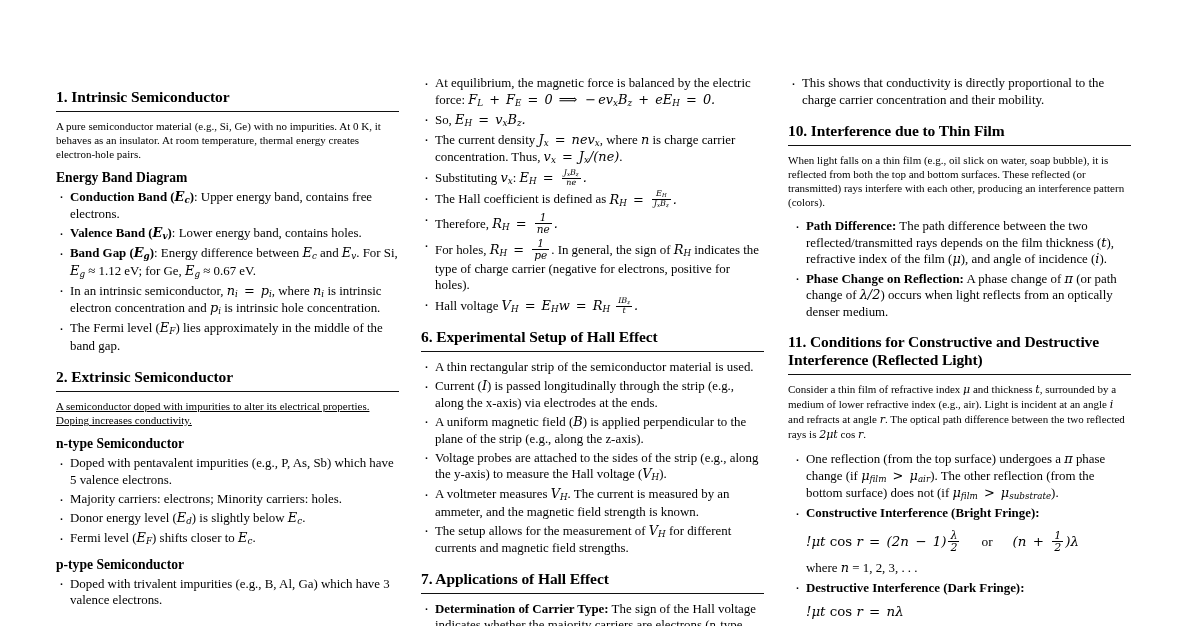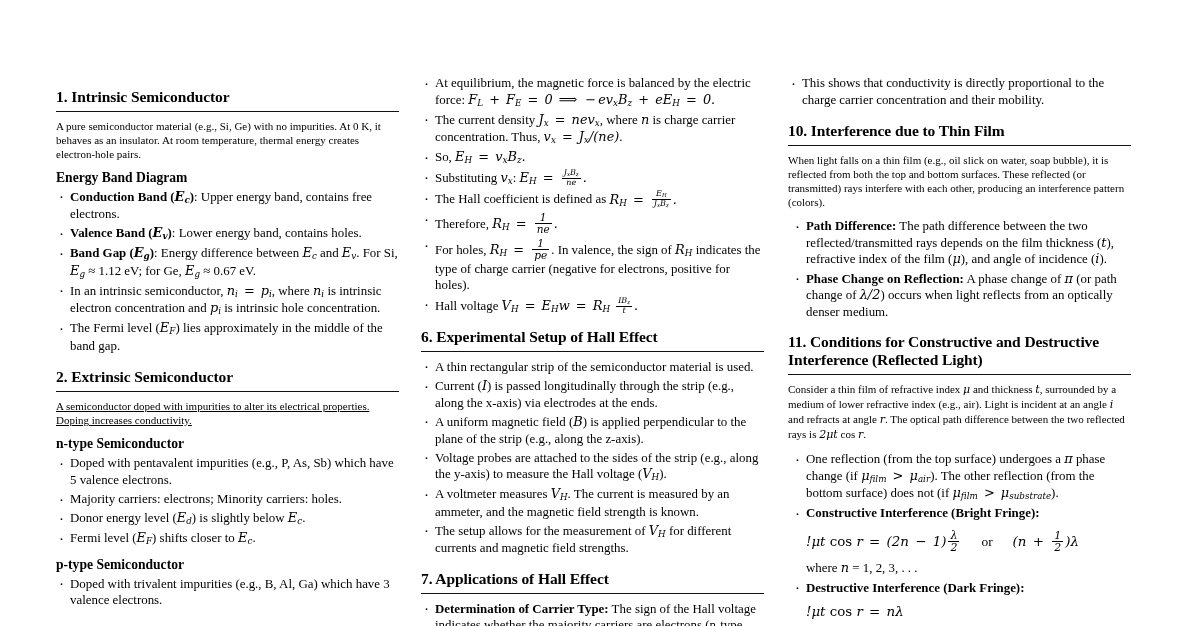--- a/index.html
+++ b/index.html
@@ -182,26 +182,26 @@
         <li>Doped with trivalent impurities (e.g., B, Al, Ga) which have 3 valence electrons.</li>
 
       </ul>
 
     </div>
 
     <div class="col col-2">
 
       <ul class="bullets">
         <li><span>At equilibrium, the magnetic force is balanced by the electric force: </span><span class="m">F<sub>L</sub> <span class="op">+</span> F<sub>E</sub> <span class="op">=</span> 0 <span class="op">⟹</span> <span class="op">−</span>ev<sub>x</sub>B<sub>z</sub> <span class="op">+</span> eE<sub>H</sub> <span class="op">=</span> 0.</span></li>
+        <li><span>So, </span><span class="m">E<sub>H</sub> <span class="op">=</span> v<sub>x</sub>B<sub>z</sub>.</span></li>
         <li><span>The current density </span><span class="m">J<sub>x</sub> <span class="op">=</span> nev<sub>x</sub></span><span>, where </span><span class="m">n</span><span> is charge carrier concentration. Thus, </span><span class="m">v<sub>x</sub> <span class="op">=</span> J<sub>x</sub>/(ne)</span><span>.</span></li>
-        <li><span>So, </span><span class="m">E<sub>H</sub> <span class="op">=</span> v<sub>x</sub>B<sub>z</sub>.</span></li>
         <li><span>Substituting </span><span class="m">v<sub>x</sub></span>: <span class="m">E<sub>H</sub> <span class="op">=</span> <span class="frac small"><span class="num">J<sub>x</sub>B<sub>z</sub></span><span class="den">ne</span></span>.</span></li>
         <li><span>The Hall coefficient is defined as </span><span class="m">R<sub>H</sub> <span class="op">=</span> <span class="frac small"><span class="num">E<sub>H</sub></span><span class="den">J<sub>x</sub>B<sub>z</sub></span></span>.</span></li>
         <li><span>Therefore, </span><span class="m">R<sub>H</sub> <span class="op">=</span> <span class="frac"><span class="num">1</span><span class="den">ne</span></span>.</span></li>
-        <li><span>For holes, </span><span class="m">R<sub>H</sub> <span class="op">=</span> <span class="frac"><span class="num">1</span><span class="den">pe</span></span></span><span>. In valence, the sign of </span><span class="m">R<sub>H</sub></span><span> indicates the type of charge carrier (negative for electrons, positive for holes).</span></li>
+        <li><span>For holes, </span><span class="m">R<sub>H</sub> <span class="op">=</span> <span class="frac"><span class="num">1</span><span class="den">pe</span></span></span><span>. In general, the sign of </span><span class="m">R<sub>H</sub></span><span> indicates the type of charge carrier (negative for electrons, positive for holes).</span></li>
         <li><span>Hall voltage </span><span class="m">V<sub>H</sub> <span class="op">=</span> E<sub>H</sub>w <span class="op">=</span> R<sub>H</sub> <span class="frac small"><span class="num">IB<sub>z</sub></span><span class="den">t</span></span>.</span></li>
       </ul>
 
       <h2 class="section" style="margin-top:13px;">6. Experimental Setup of Hall Effect</h2>
       <hr class="rule">
 
       <ul class="bullets">
         <li>A thin rectangular strip of the semiconductor material is used.</li>
         <li><span>Current (</span><span class="m">I</span><span>) is passed longitudinally through the strip (e.g., along the x-axis) via electrodes at the ends.</span></li>
         <li><span>A uniform magnetic field (</span><span class="m">B</span><span>) is applied perpendicular to the plane of the strip (e.g., along the z-axis).</span></li>

